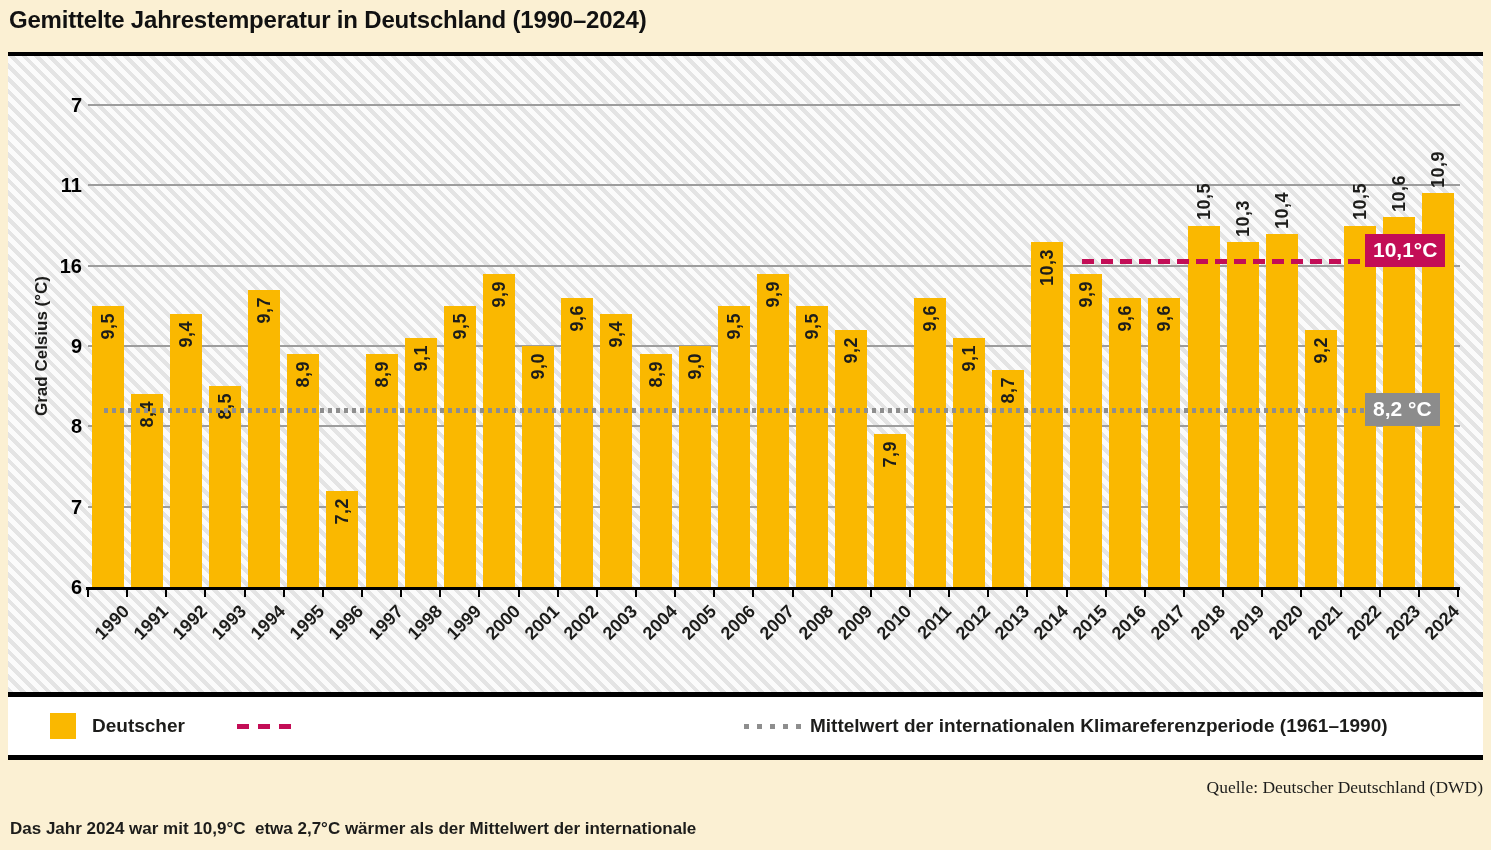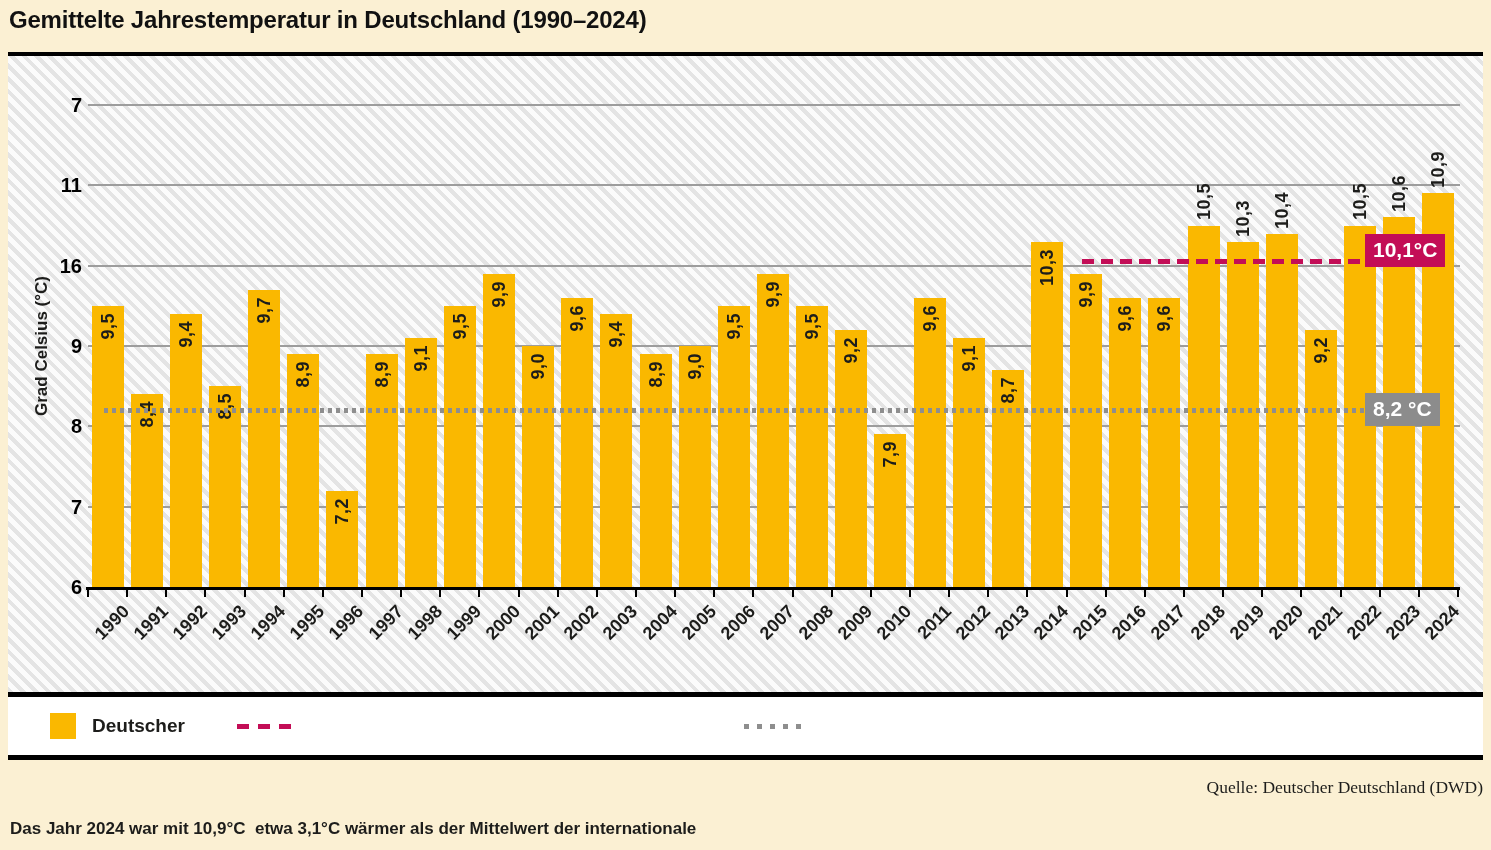--- a/index.html
+++ b/index.html
@@ -250,20 +250,21 @@
       <div class="refline" style="left: 95.5714px; width: 1261.43px; top: 351.767px; background: repeating-linear-gradient(90deg, rgb(142, 142, 142) 0px, rgb(142, 142, 142) 4px, transparent 4px, transparent 8px);"></div>
       <div class="refbox" style="top: 337.267px; background: rgb(140, 140, 140);">8,2 °C</div>
     </div>
 </div>
 
 <div class="legend">
   <div class="swatch-square" id="legend-square-swatch" style="background: rgb(250, 184, 0);"></div>
   <span class="legend-label" id="legend-label-temp">Deutscher</span>
   <div class="swatch-line" id="legend-dash-swatch" style="background: repeating-linear-gradient(90deg, rgb(195, 13, 86) 0px, rgb(195, 13, 86) 12px, transparent 12px, transparent 21px);"></div>
   <div class="swatch-line" id="legend-dot-swatch" style="background: repeating-linear-gradient(90deg, rgb(142, 142, 142) 0px, rgb(142, 142, 142) 5px, transparent 5px, transparent 13px);"></div>
+  <span class="legend-label" id="legend-label-ref">Mittelwert der internationalen Klimareferenzperiode (1961–1990)</span>
 </div>
 
 <div class="footnote">
-  <div>Das Jahr 2024 war mit 10,9°C  etwa 3,1°C wärmer als der Mittelwert der internationale</div>
+  <div>Das Jahr 2024 war mit 10,9°C  etwa 2,7°C wärmer als der Mittelwert der internationale</div>
   
   
 </div>
 <div class="source">Quelle: Deutscher Deutschland (DWD)</div>
 
 </body></html>

